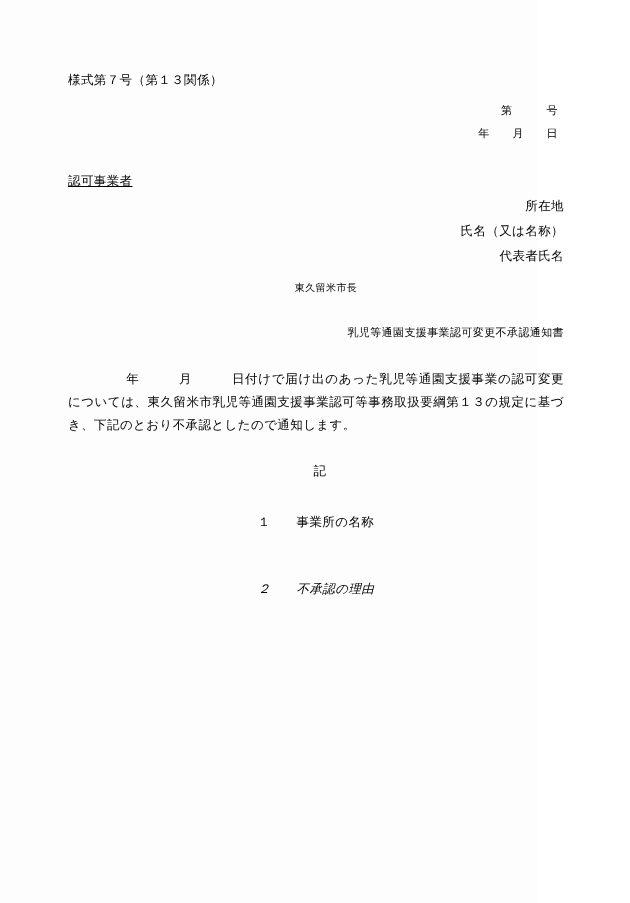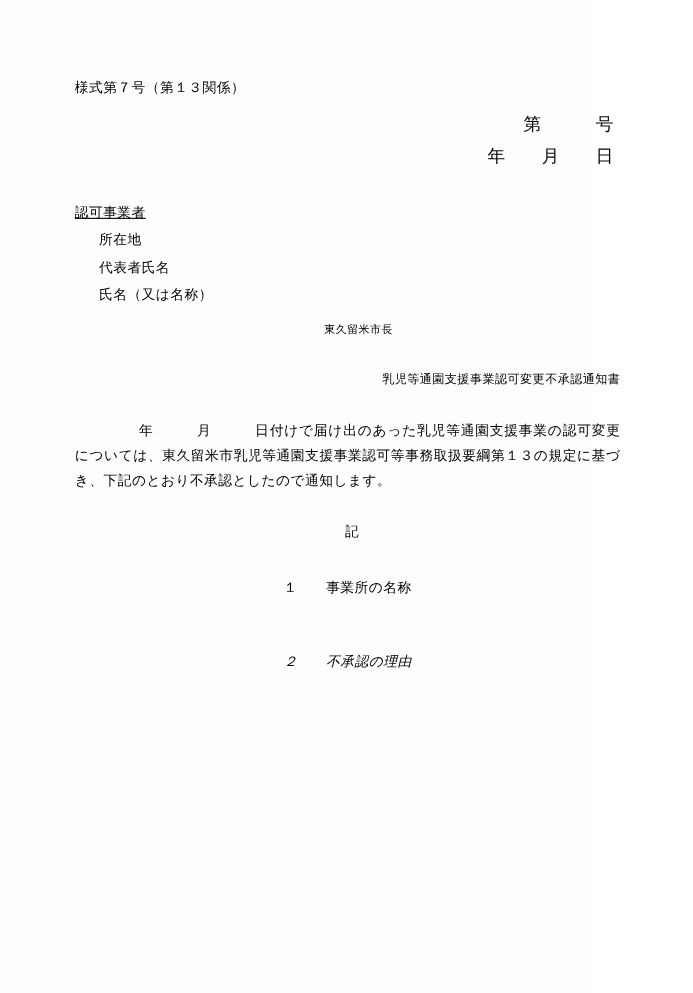--- a/index.html
+++ b/index.html
@@ -28,37 +28,38 @@
     top: 72px;
     width: 496px;
   }
   .form-no {
     font-size: 12.5px;
     letter-spacing: 0.4px;
     margin: 0 0 14px 0;
   }
   .doc-number-block {
     text-align: right;
-    font-size: 16px;
+    font-size: 11px;
     letter-spacing: 0.4px;
     padding-right: 6px;
   }
   .doc-number-block .line {
     margin-bottom: 8px;
     white-space: pre;
   }
   .spacer-1 { height: 24px; }
   .addressee {
     font-size: 12.5px;
     letter-spacing: 0.4px;
   }
   .addressee .lvl0 { margin-bottom: 8px; text-decoration: underline; }
   .addressee .lvl1 {
     margin-bottom: 8px;
     padding-left: 22px;
+    text-align: right;
   }
   .issuer {
     font-size: 10px;
     letter-spacing: 0.4px;
     text-align: center;
     margin-top: 16px;
     padding-left: 20px;
   }
   .doc-title {
     font-size: 11px;
@@ -104,22 +105,22 @@
     <div class="doc-number-block">
       <div class="line">第　　　号</div>
       <div class="line">年　　月　　日</div>
     </div>
 
     <div class="spacer-1"></div>
 
     <div class="addressee">
       <div class="lvl0">認可事業者</div>
       <div class="lvl1">所在地</div>
+      <div class="lvl1">氏名（又は名称）</div>
       <div class="lvl1">代表者氏名</div>
-      <div class="lvl1">氏名（又は名称）</div>
     </div>
 
     <div class="issuer">東久留米市長</div>
 
     <div class="doc-title">乳児等通園支援事業認可変更不承認通知書</div>
 
     <div class="paragraph">
       <span class="indent"></span><span>年　　　月　　　日付けで届け出のあった乳児等通園支援事業の認可変更については、</span><span>東久留米市乳児等通園支援事業認可等事務取扱要綱第１３の規定に基づき、下記のとおり不承認としたので通知します。</span>
     </div>
 

